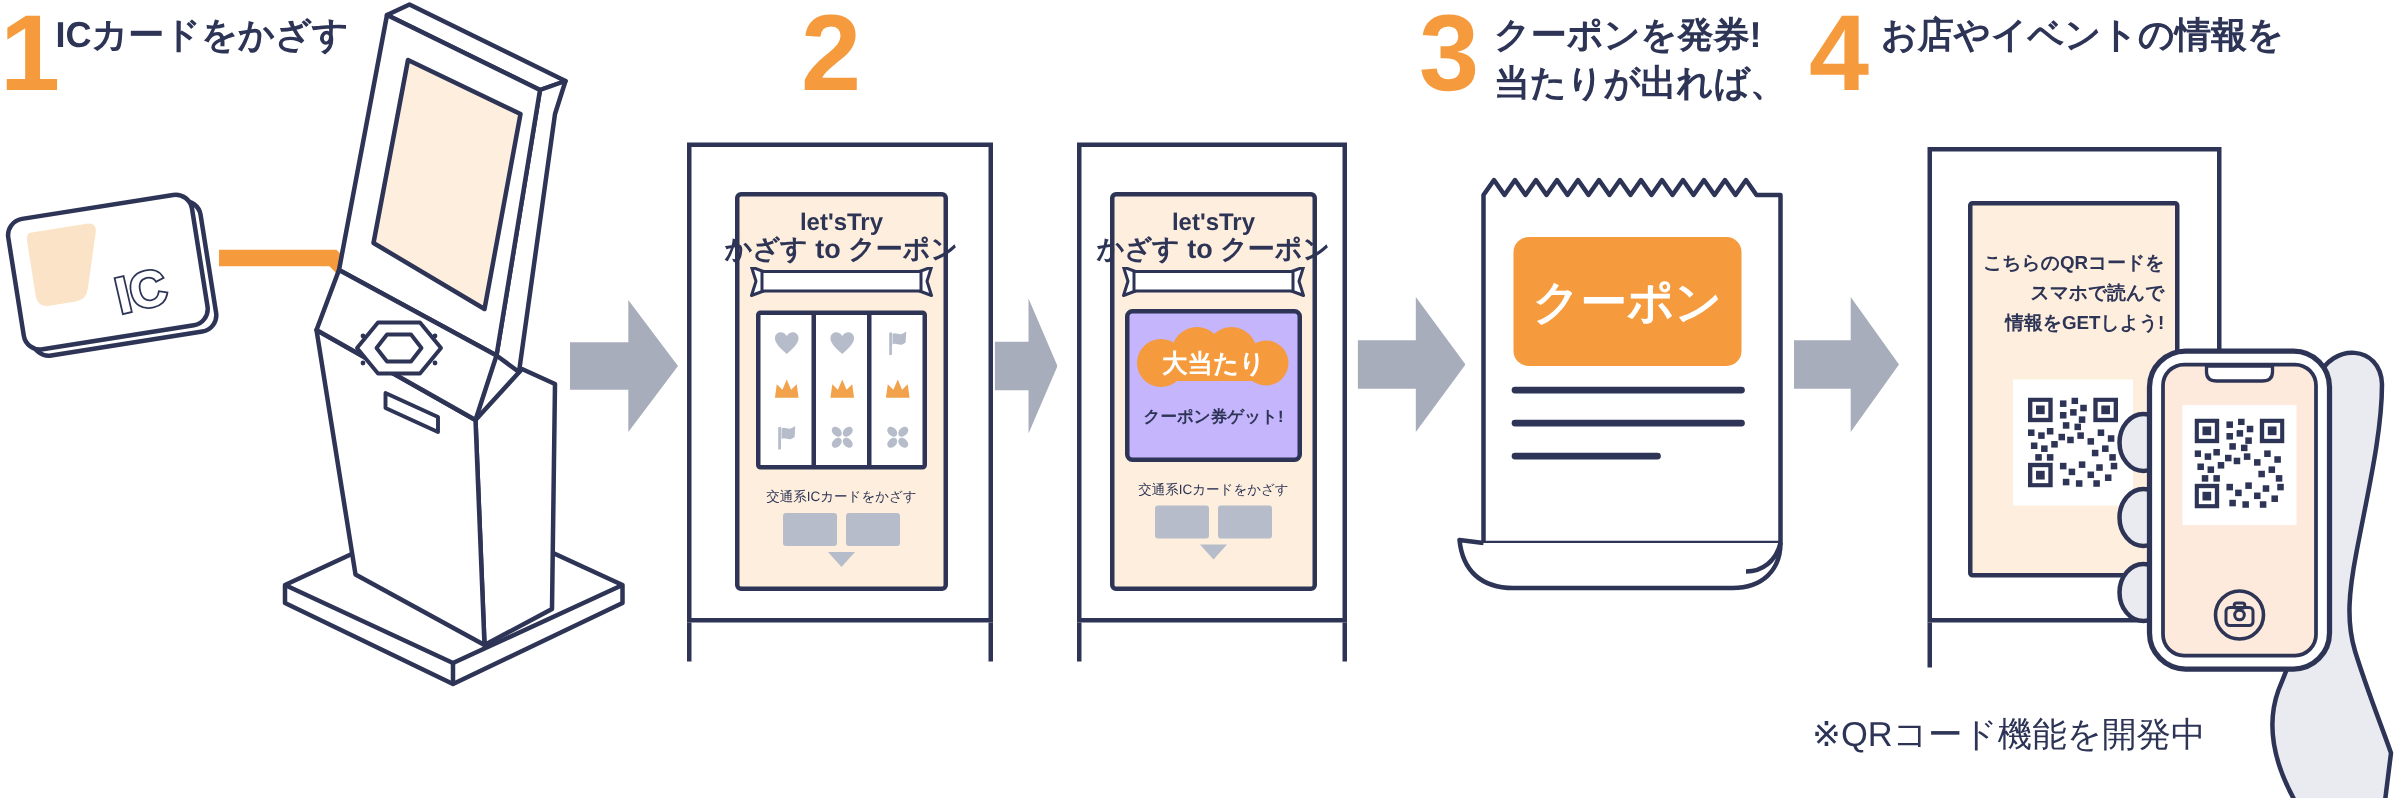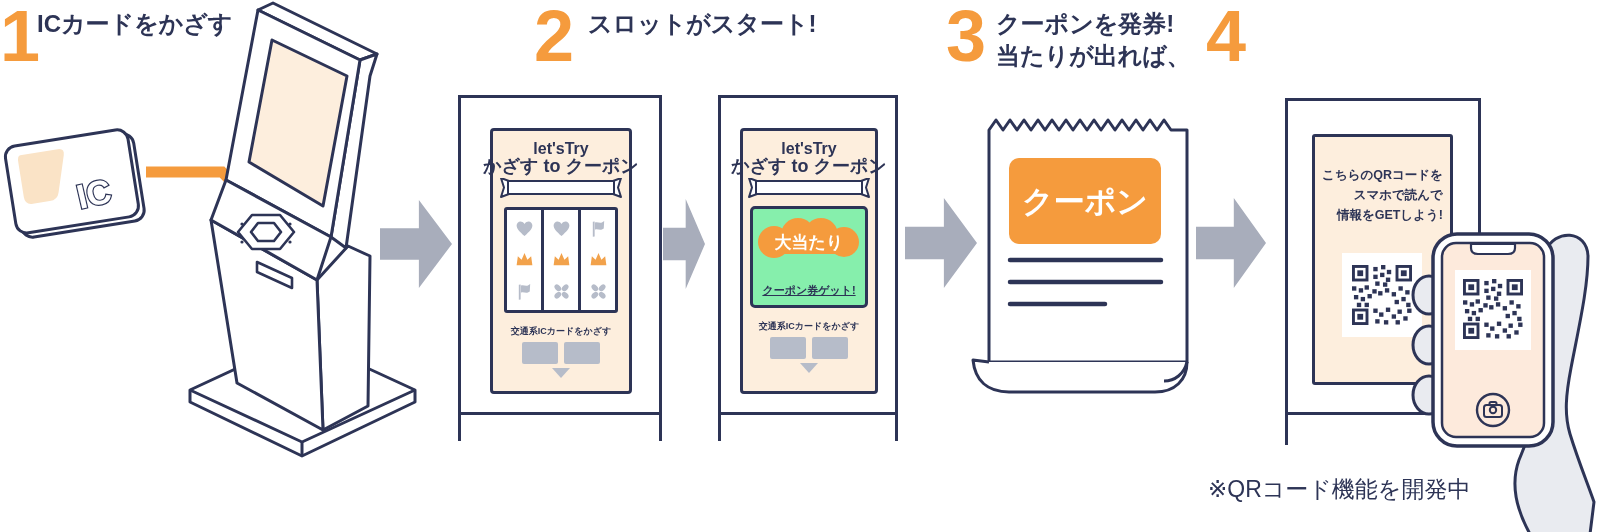--- a/index.html
+++ b/index.html
@@ -18,28 +18,28 @@
   .screen{background:#fdeedd;border:3px solid #2d3456;border-radius:4px;box-sizing:border-box;
           display:flex;flex-direction:column;align-items:center;}
   .scr-title1{font-size:16px;font-weight:700;margin-top:9px;line-height:18px;}
   .scr-title2{font-size:18px;font-weight:700;line-height:17px;white-space:nowrap;}
   .slot-box{width:114px;height:106px;background:#fff;border:3px solid #2d3456;border-radius:3px;
             box-sizing:border-box;display:flex;margin-top:9px;}
   .reel{flex:1;display:flex;flex-direction:column;align-items:center;justify-content:space-around;padding:3px 0;}
   .reel + .reel{border-left:3px solid #2d3456;}
   .slot-sym{width:21px;height:21px;fill:#b6bcc9;}
   .sym-crown{fill:#f2a24b;}
-  .scr-footer{font-size:9px;font-weight:700;margin-top:12px;white-space:nowrap;}
+  .scr-footer{font-size:9px;font-weight:400;margin-top:12px;white-space:nowrap;}
   .pad-row{display:flex;gap:6px;margin-top:4px;}
   .pad{width:36px;height:22px;background:#b6bcc9;border-radius:2px;}
   .tri-down{width:0;height:0;border-left:9px solid transparent;border-right:9px solid transparent;
             border-top:10px solid #b6bcc9;margin-top:4px;}
-  .win-box{width:118px;height:102px;background:#86efac;border:3px solid #2d3456;border-radius:5px;
-           box-sizing:border-box;margin-top:8px;display:flex;flex-direction:column;align-items:center;text-decoration:underline;}
-  .win-sub{font-size:11px;font-weight:700;margin-top:21px;white-space:nowrap;}
+  .win-box{width:118px;height:102px;background:#c4b5fd;border:3px solid #2d3456;border-radius:5px;
+           box-sizing:border-box;margin-top:8px;display:flex;flex-direction:column;align-items:center;}
+  .win-sub{font-size:11px;font-weight:700;margin-top:8px;white-space:nowrap;}
   .qr-msg{font-size:12.5px;font-weight:700;line-height:20px;text-align:right;white-space:nowrap;}
   .qr-white{background:#fff;}
   .footnote{font-size:23px;color:#2d3456;white-space:nowrap;}
   svg{display:block;overflow:visible;}
   text{font-family:"Liberation Sans","DejaVu Sans",sans-serif;}
 </style>
 </head>
 <body>
 
 <svg width="0" height="0" style="position:absolute">
@@ -164,21 +164,20 @@
       <circle cx="110" cy="224" r="1.6"></circle>
     <circle cx="62" cy="242" r="1.6"></circle>
       <circle cx="110" cy="242" r="1.6"></circle>
   </g>
 </svg>
 
 <div class="abs flow-arrow" style="left:380px;top:200px;width:72px;height:88px"></div>
 
 <div class="abs" style="left:534px;top:2px"><span class="step-num">2</span></div>
 <div class="abs step-title" style="left:588px;top:8px">
-  <div>スロットがスタート!</div>
 </div>
 
 <div class="abs bezel" style="left:458px;top:95px;width:204px;height:320px"></div>
 <div class="abs stub" style="left:458px;top:415px;height:26px"></div>
 <div class="abs stub" style="left:659px;top:415px;height:26px"></div>
 <div class="abs screen" style="left:490px;top:128px;width:142px;height:266px">
   <div class="scr-title1">let'sTry</div>
   <div class="scr-title2">かざす to クーポン</div>
   <svg width="124" height="20" style="margin-top:3px">
       <use href="#ribbon-sym"></use>
@@ -278,20 +277,21 @@
     <line x1="27" y1="148" x2="178" y2="148"></line>
     <line x1="27" y1="170" x2="178" y2="170"></line>
     <line x1="27" y1="192" x2="122" y2="192"></line>
   </g>
 </svg>
 
 <div class="abs flow-arrow" style="left:1196px;top:198px;width:70px;height:90px"></div>
 
 <div class="abs" style="left:1206px;top:2px"><span class="step-num">4</span></div>
 <div class="abs step-title" style="left:1254px;top:8px">
+  <div>お店やイベントの情報を</div>
 </div>
 
 <div class="abs bezel" style="left:1285px;top:98px;width:196px;height:317px"></div>
 <div class="abs stub" style="left:1285px;top:415px;height:30px"></div>
 <div class="abs stub" style="left:1478px;top:415px;height:30px"></div>
 <div class="abs screen" style="left:1312px;top:134px;width:141px;height:251px;border-radius:3px">
   <div class="qr-msg" style="margin-top:28px">
     <div>こちらのQRコードを</div>
     <div>スマホで読んで</div>
     <div>情報をGETしよう!</div>

